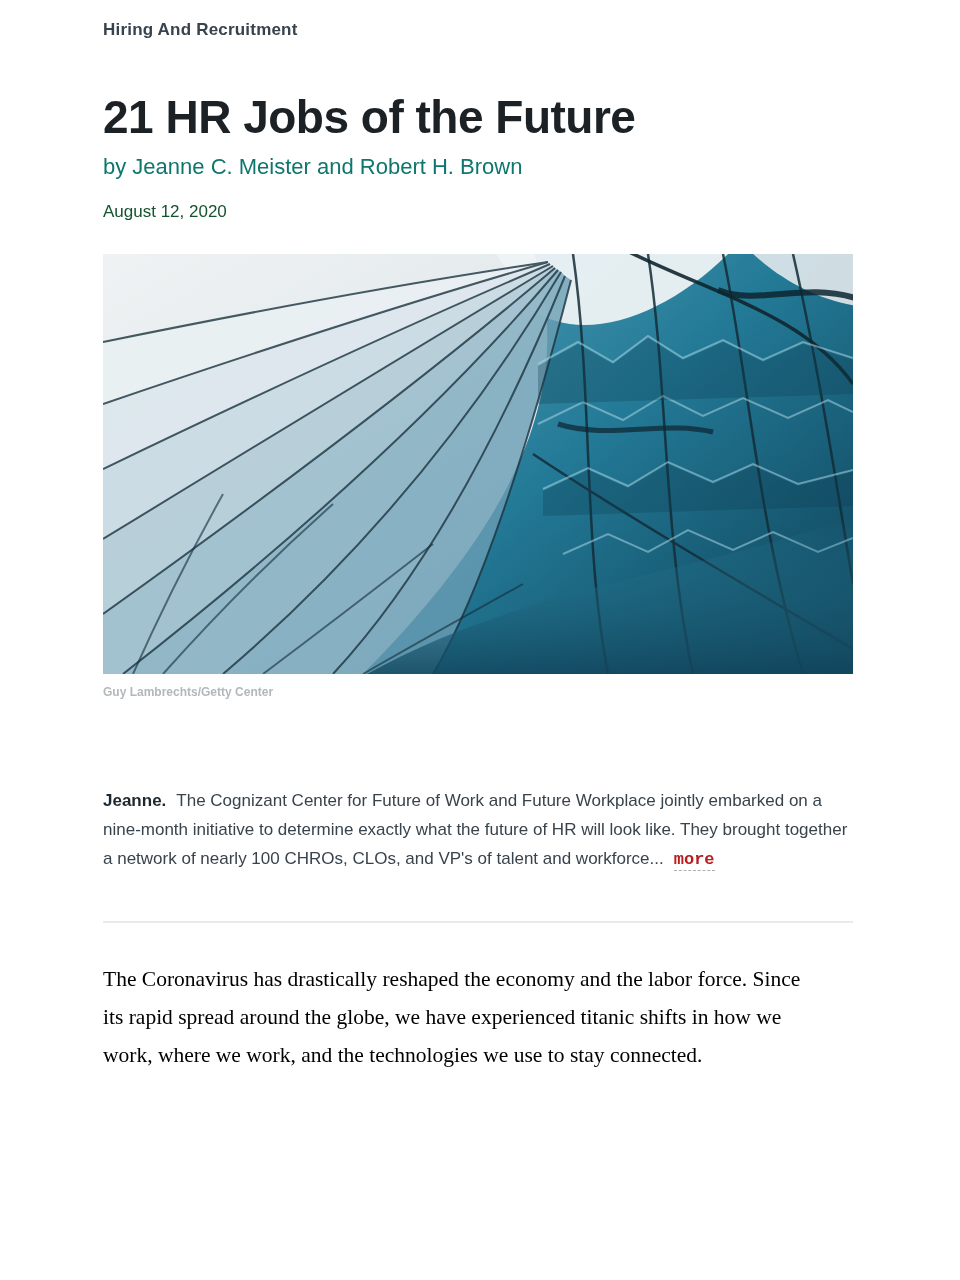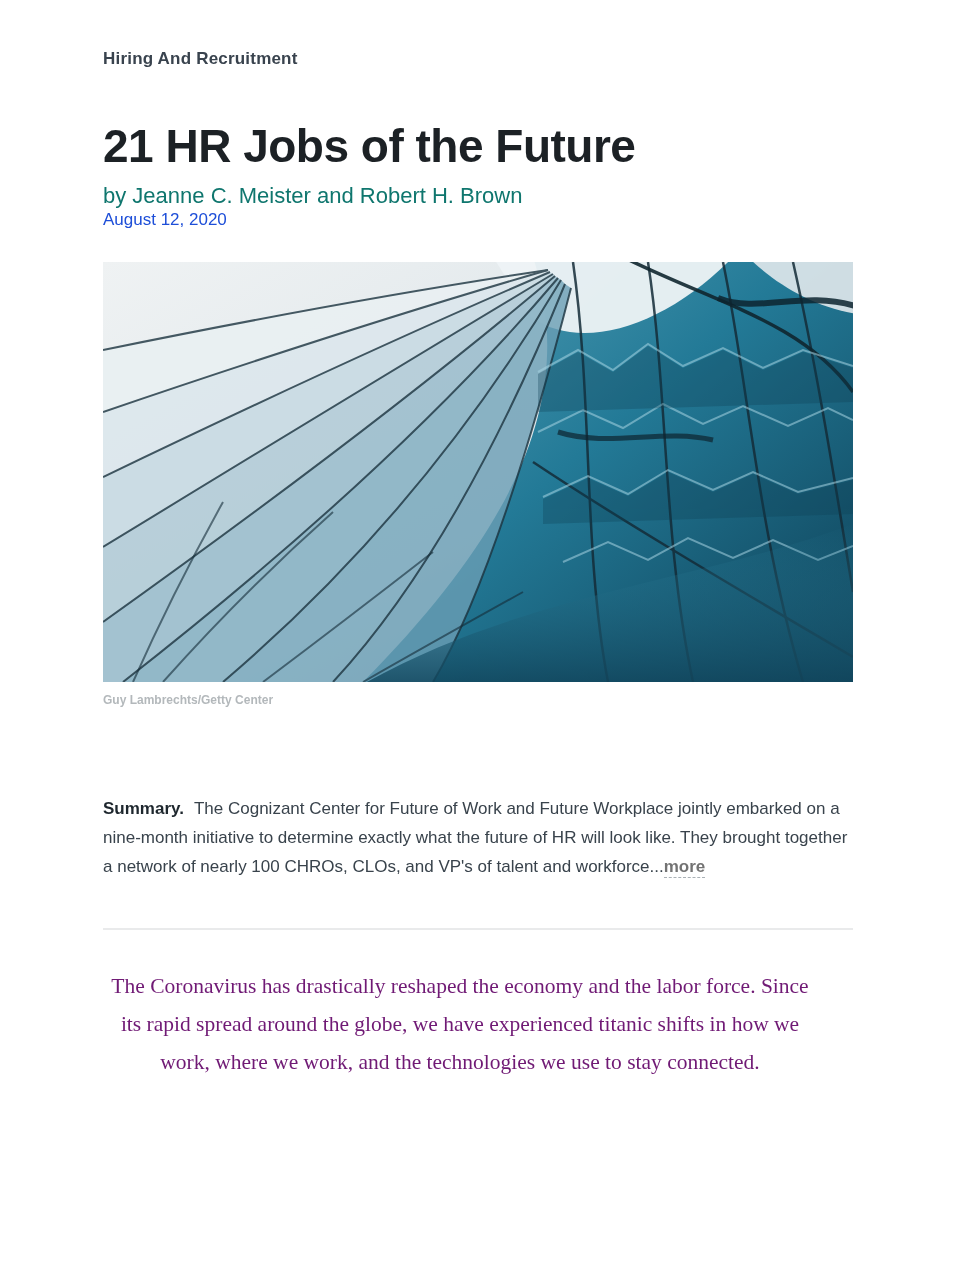--- a/index.html
+++ b/index.html
@@ -2,78 +2,79 @@
 <html><head>
 <meta charset="utf-8">
 <style>
   * { margin: 0; padding: 0; box-sizing: border-box; }
   html, body { background: #ffffff; }
   body {
     width: 960px; height: 1280px; overflow: hidden;
     font-family: "Liberation Sans", sans-serif;
     color: #2c343a;
   }
-  .article { width: 752px; margin-left: 103px; padding-top: 49px; }
+  .article { width: 752px; margin-left: 103px; padding-top: 20px; }
 
   .category {
     font-size: 17px; font-weight: bold; color: #39434e;
     letter-spacing: .2px; text-decoration: none; display: inline-block;
     cursor: pointer;
   }
   .title {
     margin-top: 52px;
     font-size: 46px; line-height: 50px; font-weight: bold;
     color: #1c2125; letter-spacing: -0.5px;
   }
   .byline {
     margin-top: 11px;
     font-size: 22px; line-height: 28px; color: #0f766e;
   }
   .pubdate {
-    font-size: 17px; color: #1d4ed8;
+    margin-top: 21px;
+    font-size: 17px; color: #14532d;
   }
 
   .hero { margin-top: 32px; width: 750px; height: 420px; }
   .hero svg { display: block; width: 750px; height: 420px; }
 
   .credit {
     margin-top: 11px;
     font-size: 12px; font-weight: bold; color: #b3b8bb;
   }
 
   .summary {
     margin-top: 87px;
     font-size: 17px; line-height: 29px; color: #39434c;
     width: 748px;
   }
   .summary .label { font-weight: bold; color: #1e272e; margin-right: 10px; }
   .summary .more {
-    font-weight: bold; color: #737373; margin-left: 0;
+    font-weight: bold; color: #b91c1c; margin-left: 10px;
     border-bottom: 1px dashed #a9b0b5; padding-bottom: 1px;
     cursor: pointer;
+    font-family: Liberation Mono, monospace;
   }
 
   .notice {
     margin-top: 97px;
     font-size: 17px; line-height: 29px; width: 748px;
   }
   .notice .bold-line { display: block; font-weight: bold; color: #273239; }
   .notice .reg-line  { display: block; color: #3c464d; }
 
   .divider {
     margin-top: 47px;
     width: 750px; height: 2px; background: #e9eaeb; border: none;
   }
 
   .body-par {
     margin-top: 37px;
     font-family: "Liberation Serif", serif;
-    font-size: 21.5px; line-height: 38px; color: #701a75;
+    font-size: 21.5px; line-height: 38px; color: #000000;
     width: 714px;
-    text-align: center;
   }
 </style>
 </head>
 <body>
 
 <div class="article">
 
   <a class="category">Hiring And Recruitment</a>
 
   <h1 class="title">21 HR Jobs of the Future</h1>
@@ -159,20 +160,20 @@
         <path d="M435,112 L475,90 L510,110 L545,84 L580,106 L620,88 L660,108 L700,90 L750,106 L750,140 L435,150 Z"></path>
         <path d="M440,237 L485,216 L525,234 L565,210 L610,230 L650,212 L695,232 L750,218 L750,252 L440,262 Z"></path>
       </g>
 
       <path d="M255,425 C420,330 600,320 755,260 L755,425 Z" fill="url(#g-btm)" opacity="0.85"></path>
     </svg>
   </div>
 
   <div class="credit">Guy Lambrechts/Getty Center</div>
 
-  <p class="summary"><span class="label">Summary.</span><span>The Cognizant Center for Future of Work and Future Workplace jointly embarked on a nine-month initiative to determine exactly what the future of HR will look like. They brought together a network of nearly 100 CHROs, CLOs, and VP's of talent and workforce...</span><span class="more">more</span></p>
+  <p class="summary"><span class="label">Jeanne.</span><span>The Cognizant Center for Future of Work and Future Workplace jointly embarked on a nine-month initiative to determine exactly what the future of HR will look like. They brought together a network of nearly 100 CHROs, CLOs, and VP's of talent and workforce...</span><span class="more">more</span></p>
 
 
   <hr class="divider">
 
   <p class="body-par">The Coronavirus has drastically reshaped the economy and the labor force. Since its rapid spread around the globe, we have experienced titanic shifts in how we work, where we work, and the technologies we use to stay connected.</p>
 
 </div>
 
 </body></html>

